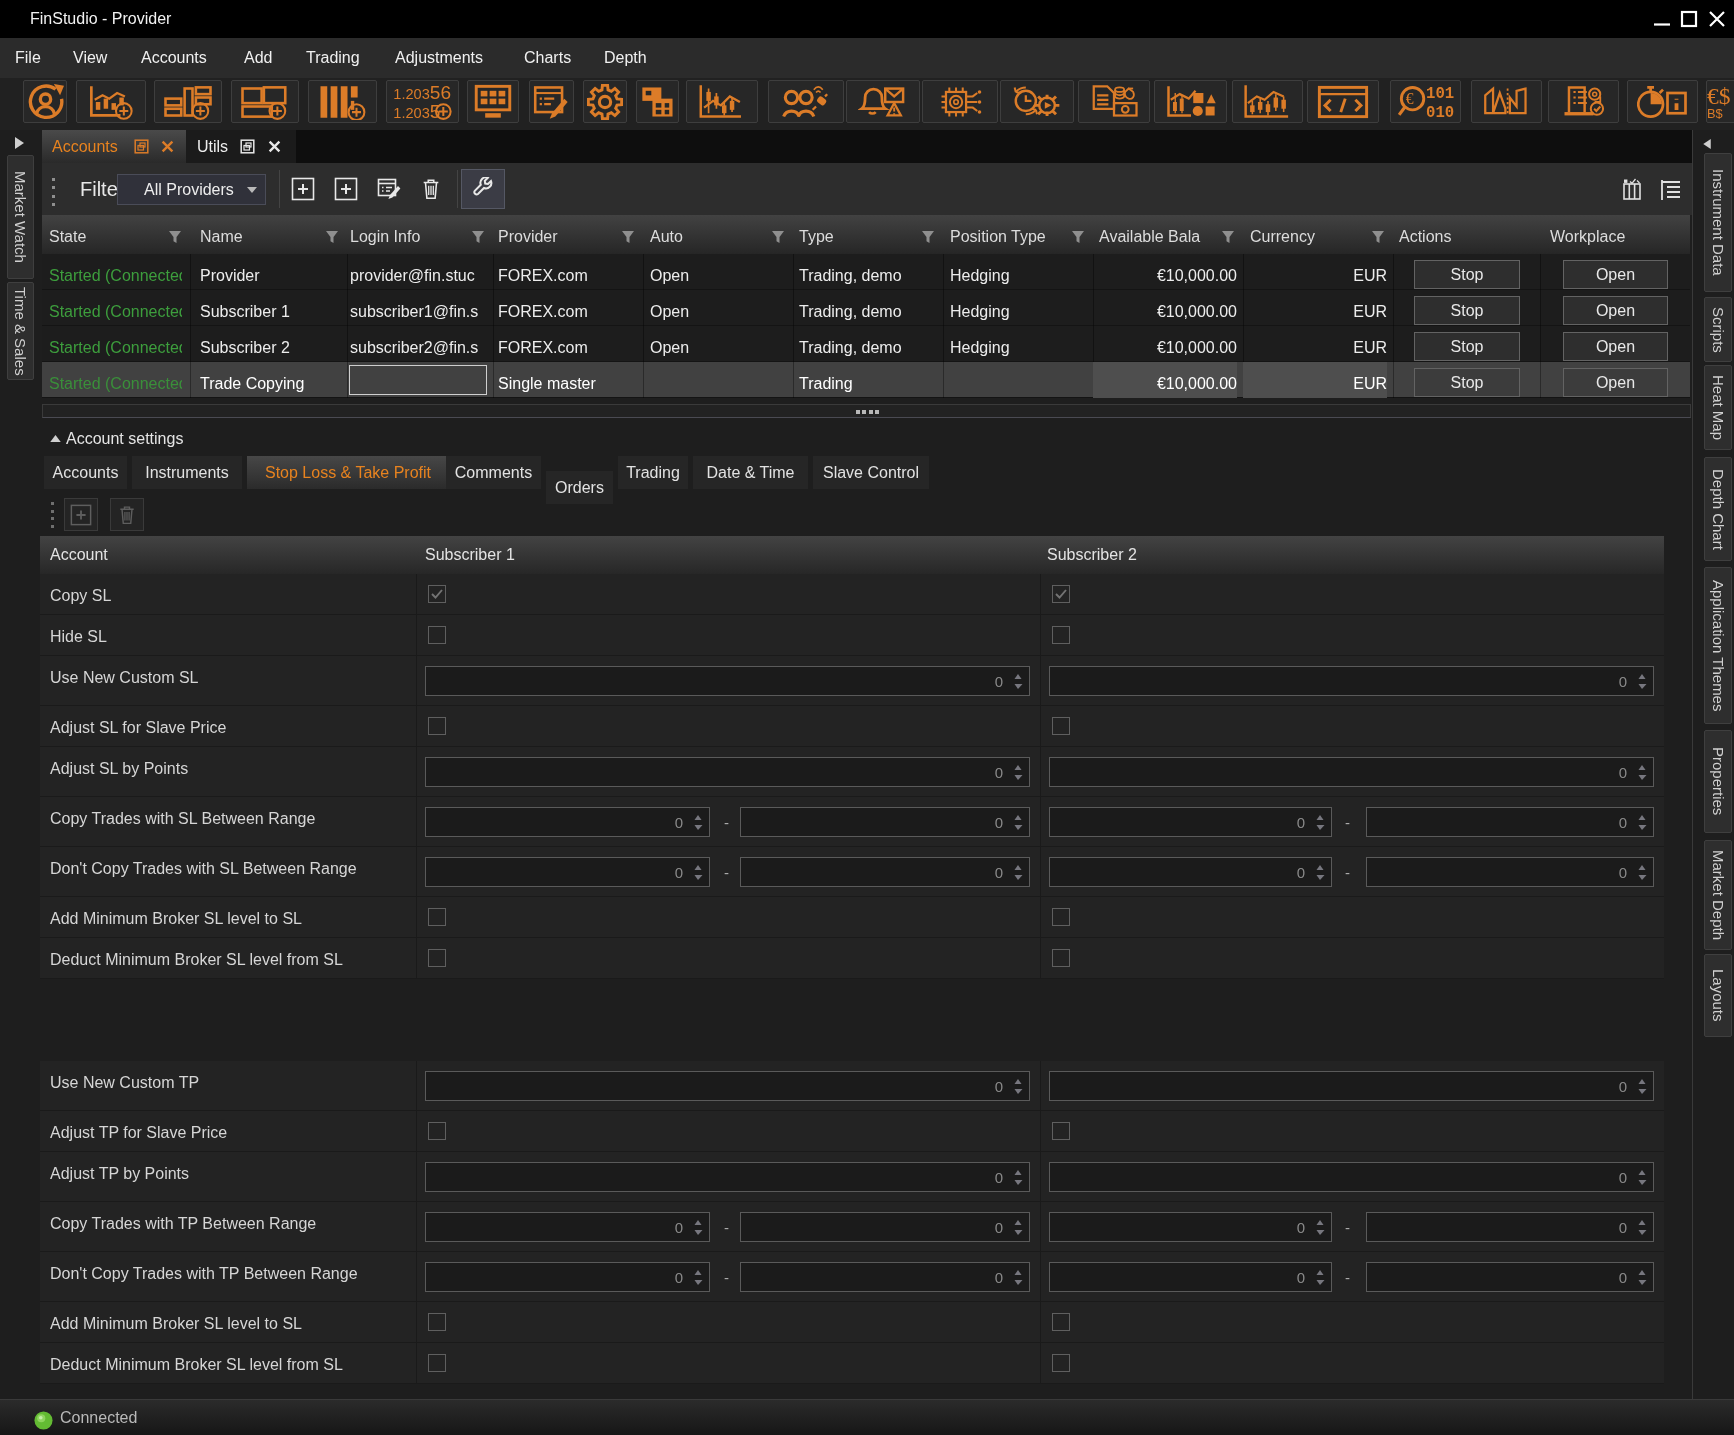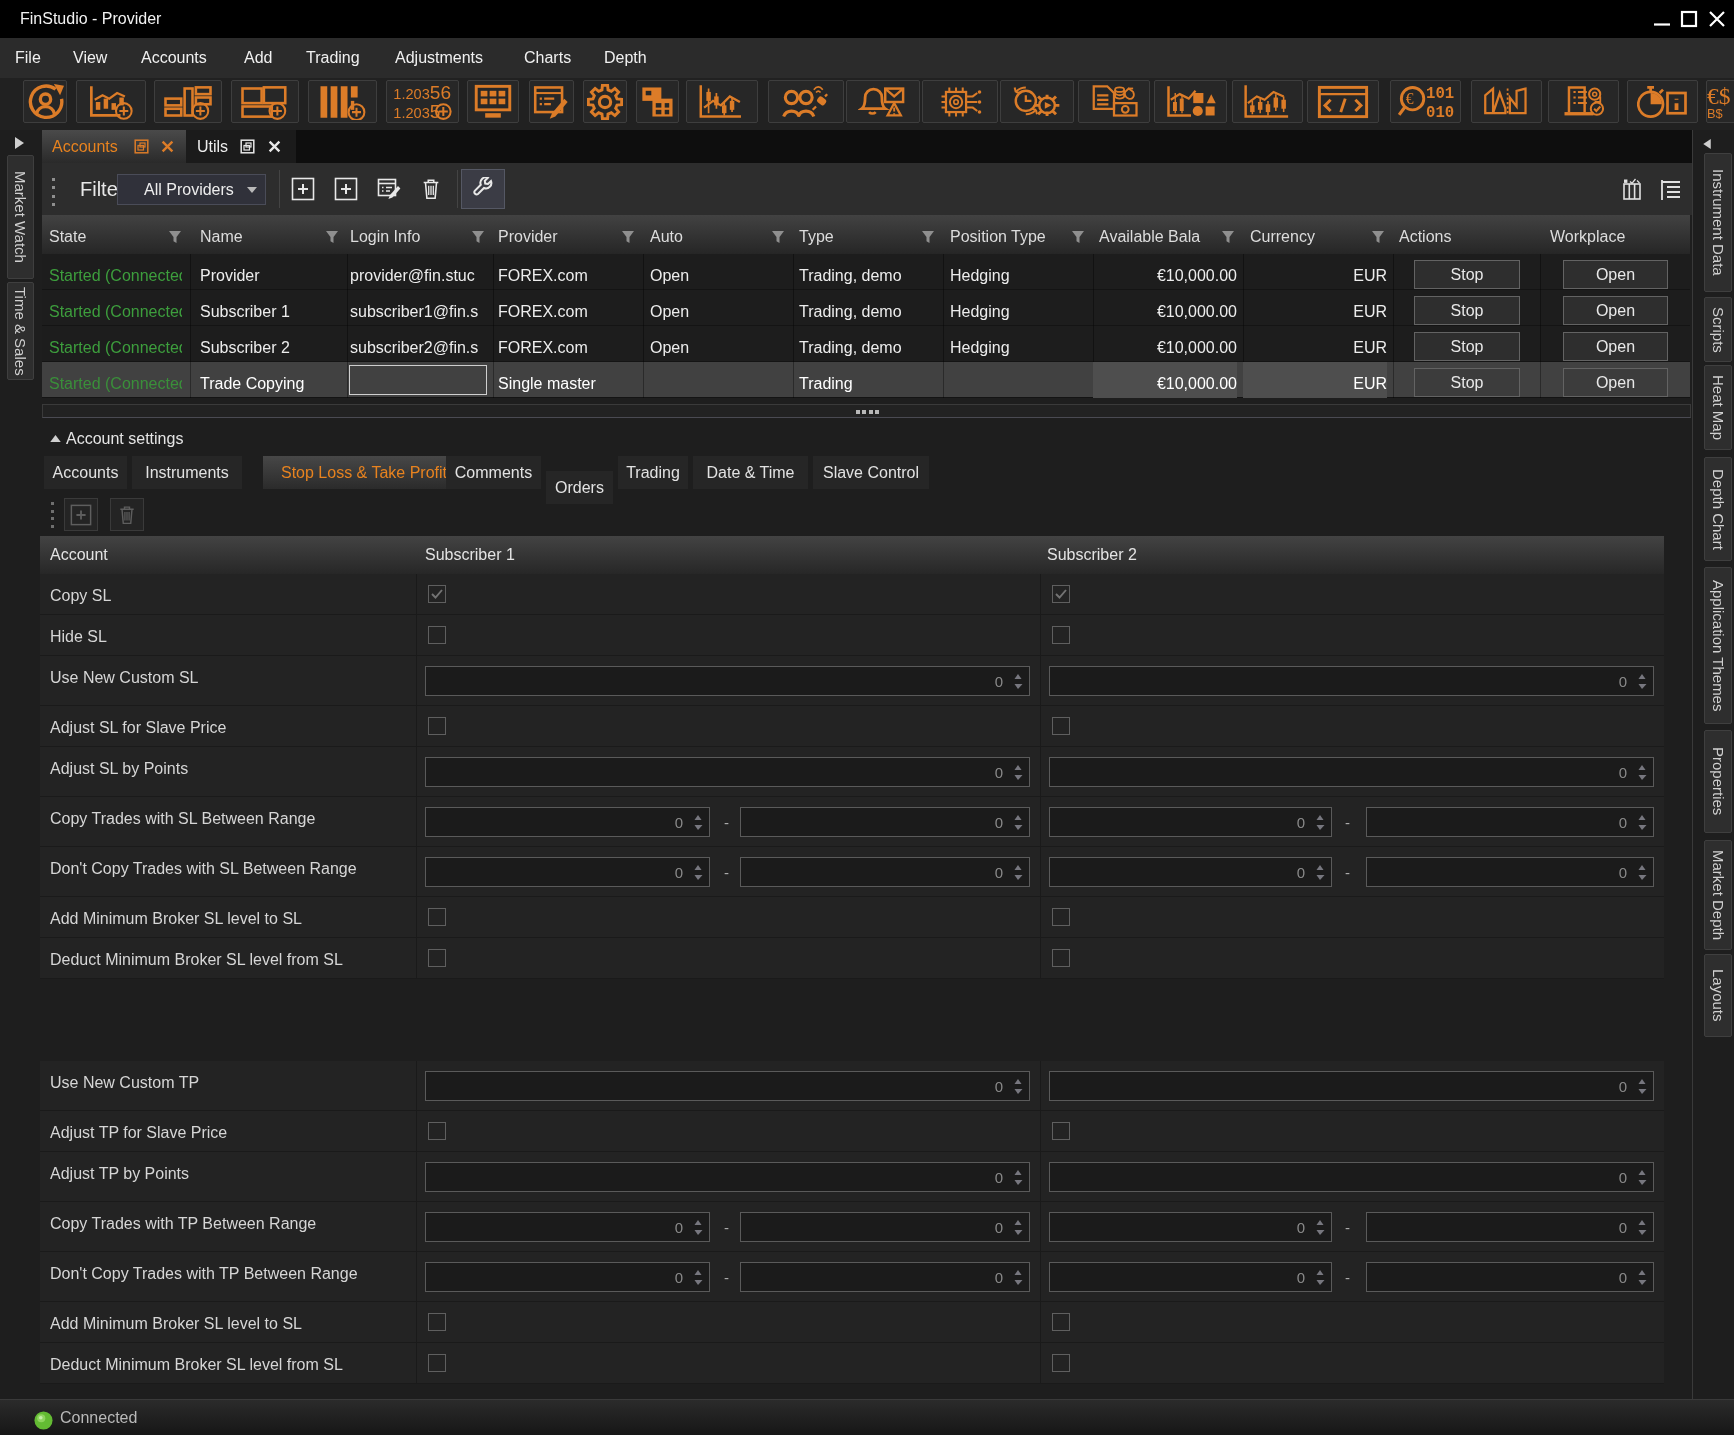--- a/index.html
+++ b/index.html
@@ -26,21 +26,21 @@
 .ni{position:absolute;top:50%;transform:translateY(-50%);height:30px;background:#1b1b1b;border:1px solid #5a5a5a}
 .ni .zero{position:absolute;right:26px;top:0;line-height:29px;color:#8a8a8a;font-size:15px}
 .dash{position:absolute;top:50%;transform:translateY(-50%);color:#aaa;font-size:15px}
 .vtab{position:absolute;background:#2e2e2e;border:1px solid #3f3f3f;color:#d0d0d0;font-size:15px;writing-mode:vertical-rl;border-radius:2px;white-space:nowrap;display:flex;align-items:center;justify-content:center;overflow:hidden}
 .stab{position:absolute;top:0;height:33px;line-height:33px;text-align:center;font-size:16px;background:#262626;color:#e2e2e2}
 .grip{position:absolute;width:4px;display:flex;flex-direction:column;justify-content:space-between}
 .grip i{display:block;width:3px;height:3px;background:#8f8f8f}
 </style></head><body>
 <div id="app">
 
-<div id="titlebar" class="abs"><span style="margin-left:20px">FinStudio - Provider</span><svg class="abs" style="left:1646px;top:0" width="88" height="38" viewBox="0 0 88 38" stroke="#fff" stroke-width="2.2" fill="none">
+<div id="titlebar" class="abs"><span style="margin-left:30px">FinStudio - Provider</span><svg class="abs" style="left:1646px;top:0" width="88" height="38" viewBox="0 0 88 38" stroke="#fff" stroke-width="2.2" fill="none">
         <path d="M8 24.5h16"></path>
         <rect x="36" y="12" width="14" height="14"></rect>
         <path d="M64 12l14 14M78 12l-14 14"></path>
       </svg></div>
 <div id="menubar" class="abs">
       <span class="mi" style="left:15px">File</span>
       <span class="mi" style="left:73px">View</span>
       <span class="mi" style="left:141px">Accounts</span>
       <span class="mi" style="left:244px">Add</span>
       <span class="mi" style="left:306px">Trading</span>
@@ -517,21 +517,21 @@
       <i style="width:4px;height:4px;background:#b8b8b8"></i>
       <i style="width:4px;height:4px;background:#b8b8b8"></i>
       <i style="width:4px;height:4px;background:#b8b8b8"></i>
     </div>
 <div class="abs" style="left:42px;top:424px;width:1650px;height:30px;color:#e5e5e5;font-size:16px;line-height:30px"><svg class="abs" style="left:8px;top:11px" width="11" height="7" viewBox="0 0 12 8">
         <path d="M6 0l6 8H0z" fill="#cfcfcf"></path>
       </svg><span style="margin-left:24px">Account settings</span></div>
 <div class="abs" style="left:0;top:456px;width:1734px;height:33px">
       <div class="stab" style="left:44px;width:83px;">Accounts</div>
       <div class="stab" style="left:132px;width:110px;">Instruments</div>
-      <div class="stab" style="left:263px;width:202px;background:linear-gradient(#474747,#2b2b2b);color:#E8831F">Stop Loss &amp; Take Profit</div>
+      <div class="stab" style="left:247px;width:202px;background:linear-gradient(#474747,#2b2b2b);color:#E8831F">Stop Loss &amp; Take Profit</div>
       <div class="stab" style="left:446px;width:95px;">Comments</div>
       <div class="stab" style="left:546px;width:67px;margin-top:15px;">Orders</div>
       <div class="stab" style="left:618px;width:70px;">Trading</div>
       <div class="stab" style="left:693px;width:115px;">Date &amp; Time</div>
       <div class="stab" style="left:813px;width:116px;">Slave Control</div>
     </div>
 <div class="abs" style="left:0;top:490px;width:1734px;height:46px">
       <div class="grip" style="left:51px;top:12px;height:26px">
         <i style="background:#6f6f6f"></i>
         <i style="background:#6f6f6f"></i>

